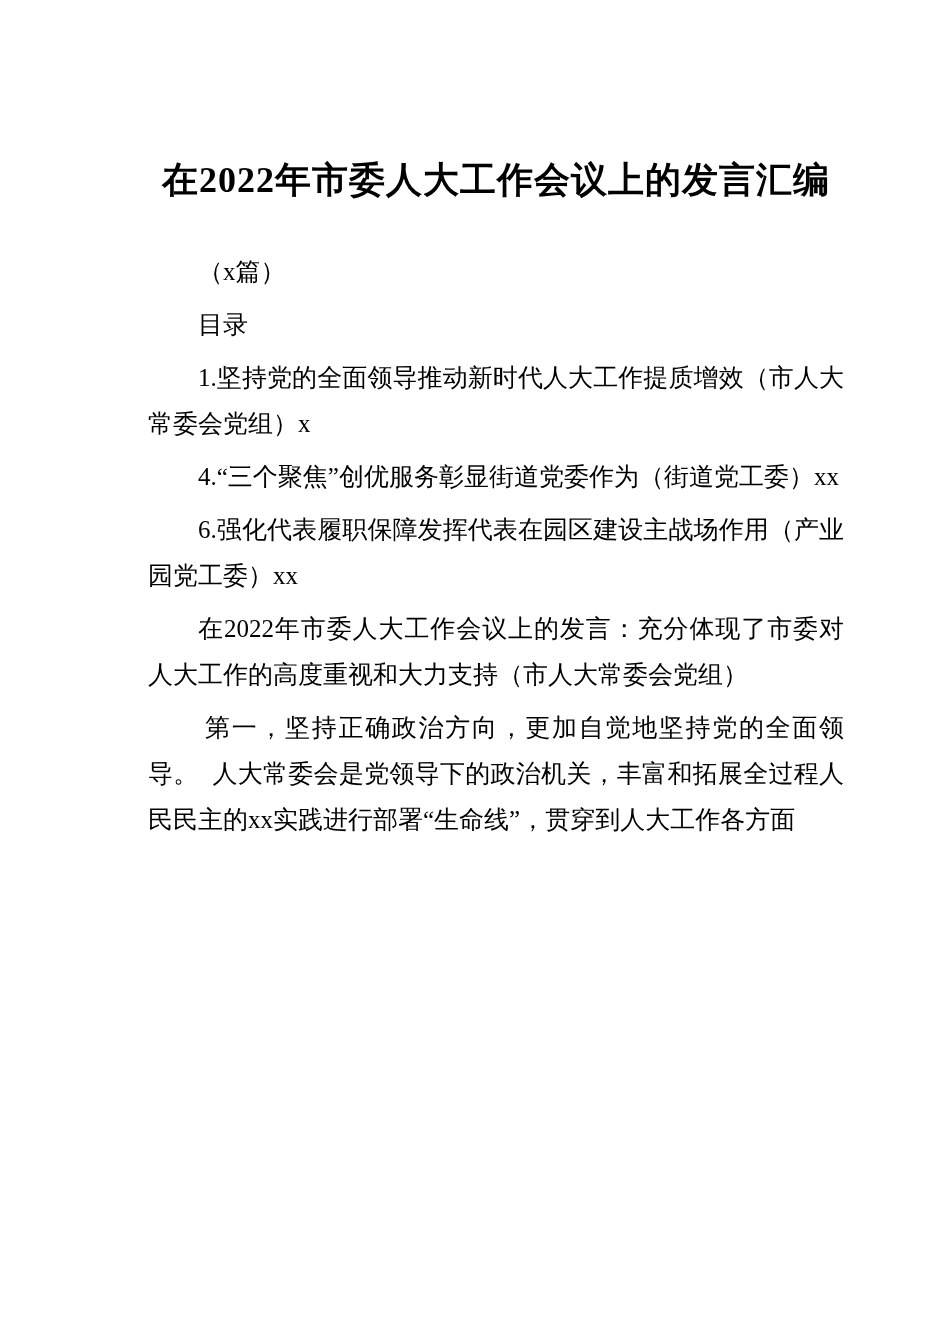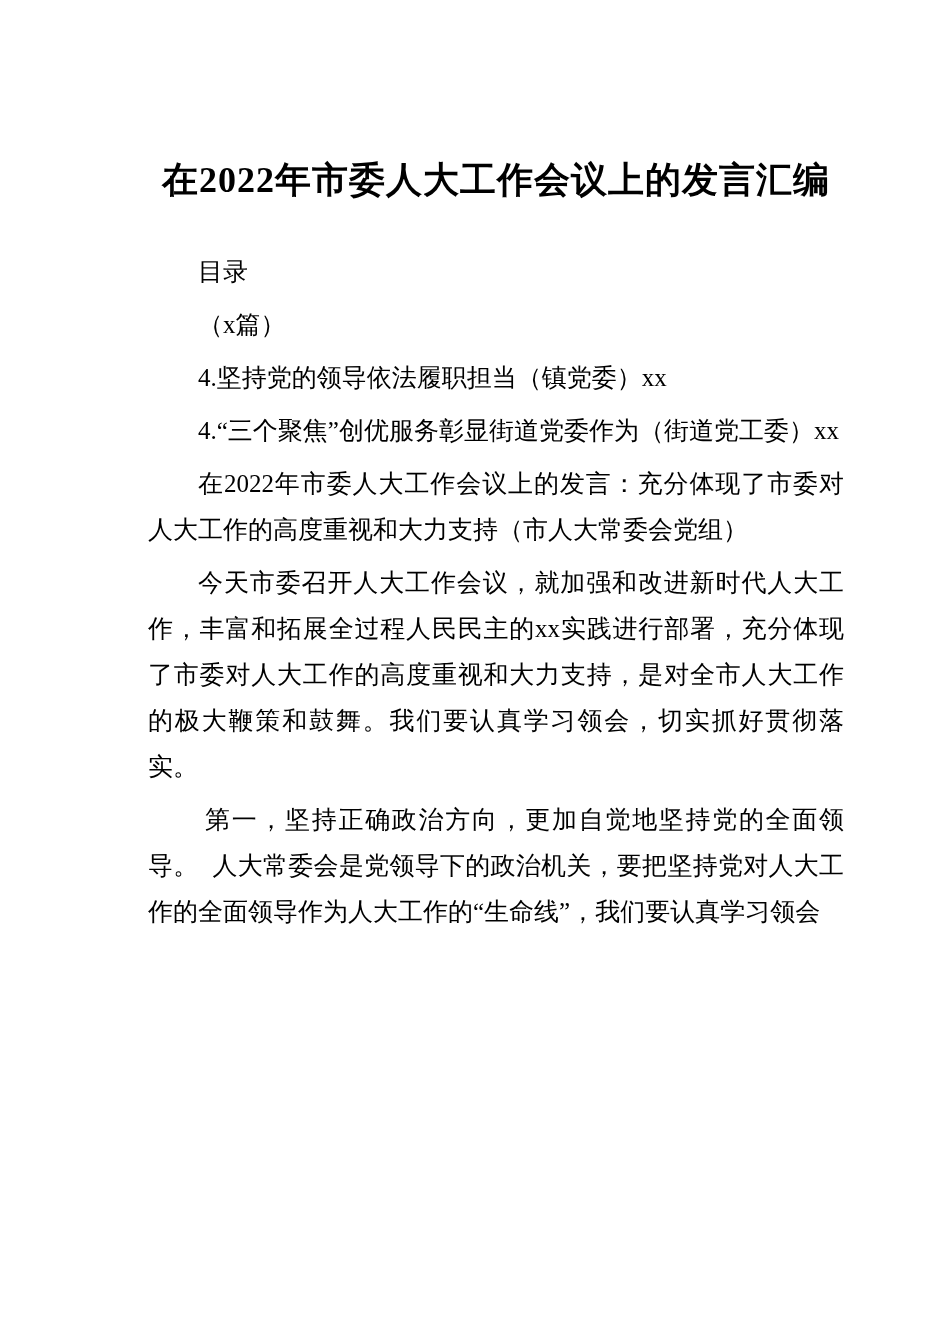--- a/index.html
+++ b/index.html
@@ -35,20 +35,20 @@
     word-break: break-all;
   }
   .bold { font-weight: 400; }
 </style>
 </head>
 <body>
 
 <div class="page">
   <h1 class="doc-title">在2022年市委人大工作会议上的发言汇编</h1>
 
+  <p class="para">（x篇）</p>
   <p class="para">目录</p>
-  <p class="para">（x篇）</p>
-  <p class="para">4.坚持党的领导依法履职担当（镇党委）xx</p>
+  <p class="para">1.坚持党的全面领导推动新时代人大工作提质增效（市人大常委会党组）x</p>
   <p class="para">4.“三个聚焦”创优服务彰显街道党委作为（街道党工委）xx</p>
+  <p class="para">6.强化代表履职保障发挥代表在园区建设主战场作用（产业园党工委）xx</p>
   <p class="para">在2022年市委人大工作会议上的发言：充分体现了市委对人大工作的高度重视和大力支持（市人大常委会党组）</p>
-  <p class="para">今天市委召开人大工作会议，就加强和改进新时代人大工作，丰富和拓展全过程人民民主的xx实践进行部署，充分体现了市委对人大工作的高度重视和大力支持，是对全市人大工作的极大鞭策和鼓舞。我们要认真学习领会，切实抓好贯彻落实。</p>
-  <p class="para"><span class="bold">第一，坚持正确政治方向，更加自觉地坚持党的全面领导。</span><span>人大常委会是党领导下的政治机关，要把坚持党对人大工作的全面领导作为人大工作的“生命线”，我们要认真学习领会</span></p>
+  <p class="para"><span class="bold">第一，坚持正确政治方向，更加自觉地坚持党的全面领导。</span><span>人大常委会是党领导下的政治机关，丰富和拓展全过程人民民主的xx实践进行部署“生命线”，贯穿到人大工作各方面</span></p>
 </div>
 
 </body></html>

